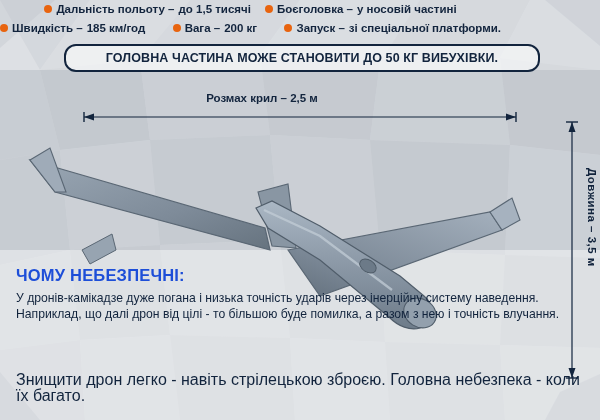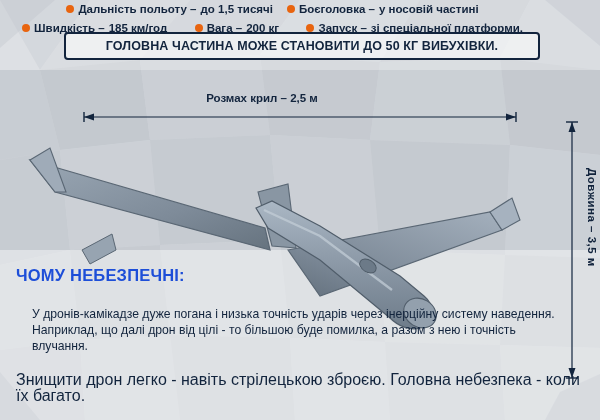--- a/index.html
+++ b/index.html
@@ -29,21 +29,20 @@
     width: 501px;
     display: flex;
     align-items: center;
     justify-content: center;
     gap: 14px;
     z-index: 5;
     font-size: 11.5px;
     font-weight: bold;
     color: #13233b;
     white-space: nowrap;
-    margin-left: 22px;
   }
   #spec-row-1 { top: 0px; height: 17px; }
   #spec-row-2 { top: 18px; height: 19px; justify-content: space-between; }
 
   .spec-item {
     display: flex;
     align-items: center;
     gap: 4px;
   }
   .bullet {
@@ -53,26 +52,26 @@
     background: #e8640f;
     display: inline-block;
     flex: 0 0 auto;
   }
   .spec-label { color: #12243d; }
   .spec-value { color: #12243d; }
 
   
   #warning-banner {
     position: absolute;
-    top: 32px;
+    top: 44px;
     left: 64px;
     width: 472px;
     height: 24px;
     border: 2px solid #12243d;
-    border-radius: 4px;
+    border-radius: 12px;
     background: rgba(255,255,255,0.55);
     display: flex;
     align-items: center;
     justify-content: center;
     z-index: 5;
   }
   #warning-banner span {
     font-size: 12.5px;
     font-weight: bold;
     color: #12243d;
@@ -147,21 +146,21 @@
   #why-body {
     position: absolute;
     left: 16px;
     top: 290px;
     width: 560px;
     font-size: 12.2px;
     line-height: 16px;
     color: #12243d;
     z-index: 6;
   }
-  #why-body p { margin: 16px; }
+  #why-body p { margin: 0; }
   #closing-line {
     position: absolute;
     left: 16px;
     top: 372px;
     width: 575px;
     font-size: 16px;
     font-weight: normal;
     line-height: 16px;
     color: #12243d;
     z-index: 6;

